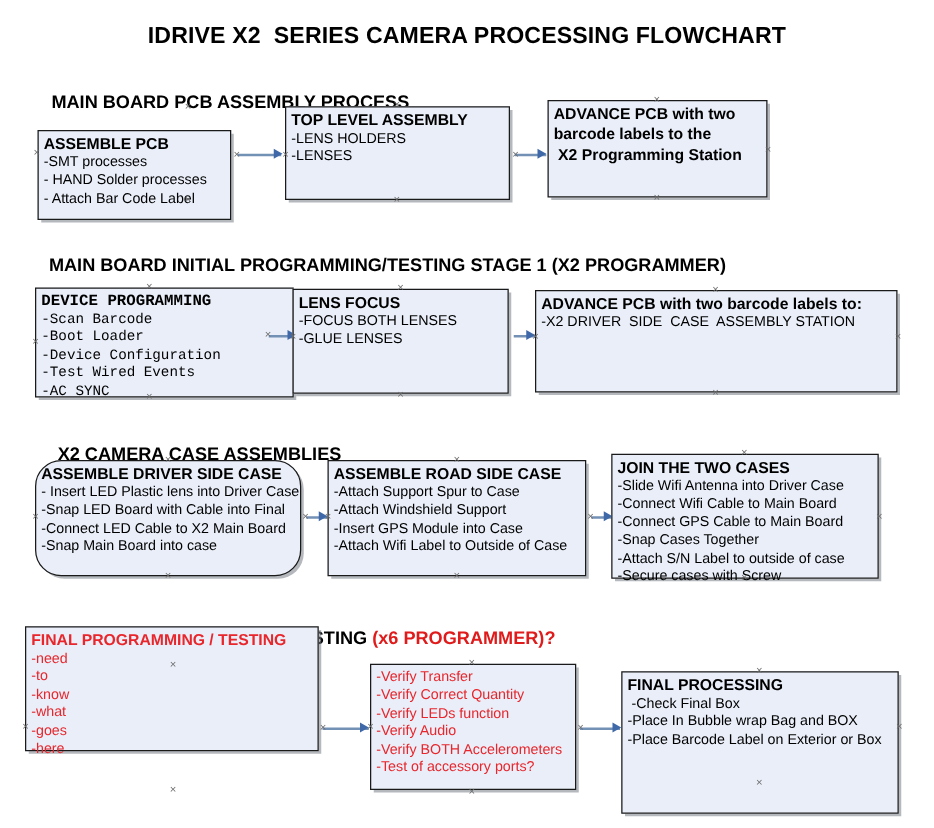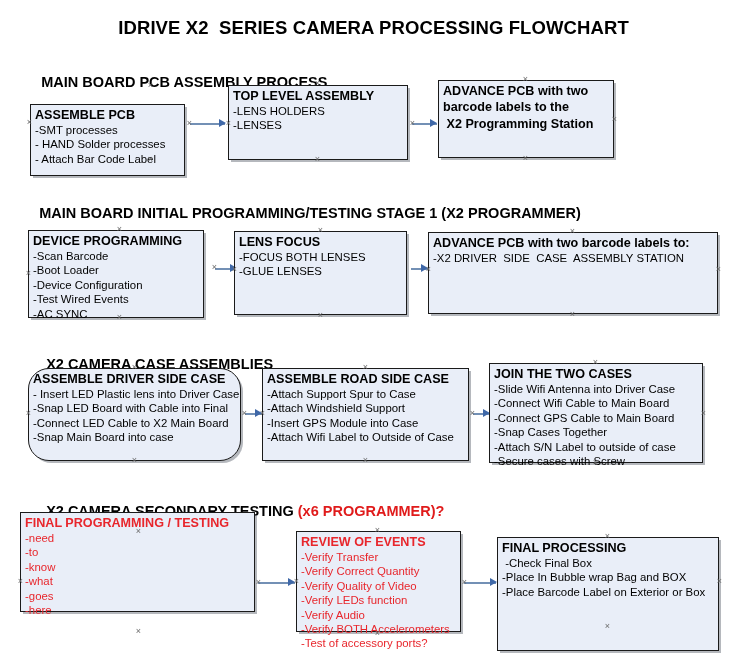--- a/index.html
+++ b/index.html
@@ -143,21 +143,21 @@
     <div class="ln"> X2 Programming Station</div>
   </div>
   <span class="cp" style="left:522px; top:76px;"></span>
   <span class="cp" style="left:522px; top:155px;"></span>
   <span class="cp" style="left:611px; top:116px;"></span>
 
   <div class="section-title" style="left:23px; top:189px;">
     <span>MAIN BOARD INITIAL PROGRAMMING/TESTING STAGE 1 (X2 PROGRAMMER)</span>
   </div>
 
-  <div class="node" style="left:28px; top:230px; width:176px; height:88px;">
+  <div class="node" style="left:28px; top:230px; width:207px; height:88px;font-family:Liberation Mono, monospace;">
     <div class="hd">DEVICE PROGRAMMING</div>
     <div class="ln">-Scan Barcode</div>
     <div class="ln">-Boot Loader</div>
     <div class="ln">-Device Configuration</div>
     <div class="ln">-Test Wired Events</div>
     <div class="ln">-AC SYNC</div>
   </div>
   <span class="cp" style="left:116px; top:226px;"></span>
   <span class="cp" style="left:116px; top:314px;"></span>
   <span class="cp" style="left:25px; top:270px;"></span>
@@ -231,42 +231,40 @@
     <div class="ln">-Secure cases with Screw</div>
   </div>
   <span class="cp" style="left:592px; top:359px;"></span>
   <span class="cp" style="left:592px; top:459px;"></span>
   <span class="cp" style="left:700px; top:410px;"></span>
 
   <div class="section-title" style="left:30px; top:487px;">
     <span>X2 CAMERA SECONDARY TESTING </span><span class="accent">(x6 PROGRAMMER)?</span>
   </div>
 
-  <div class="node redtext" style="left:20px; top:512px; width:235px; height:100px;">
+  <div class="node redtext" style="left:20px; top:501px; width:235px; height:100px;">
     <div class="hd">FINAL PROGRAMMING / TESTING</div>
     <div class="ln">-need</div>
     <div class="ln">-to</div>
     <div class="ln">-know</div>
     <div class="ln">-what</div>
     <div class="ln">-goes</div>
     <div class="ln">-here</div>
   </div>
   <span class="cp" style="left:135px; top:528px;"></span>
   <span class="cp" style="left:135px; top:628px;"></span>
   <span class="cp" style="left:17px; top:578px;"></span>
 
   <div class="conn" style="left:258px; top:582px; width:37px;"></div>
   <div class="arrow" style="left:288px; top:578px;"></div>
   <span class="cp" style="left:255px; top:579px;"></span>
 
   <div class="node redtext" style="left:296px; top:531px; width:165px; height:101px;">
-    <div class="hd">REVIEW OF EVENTS</div>
     <div class="ln">-Verify Transfer</div>
     <div class="ln">-Verify Correct Quantity</div>
-    <div class="ln">-Verify Quality of Video</div>
     <div class="ln">-Verify LEDs function</div>
     <div class="ln">-Verify Audio</div>
     <div class="ln">-Verify BOTH Accelerometers</div>
     <div class="ln">-Test of accessory ports?</div>
   </div>
   <span class="cp" style="left:374px; top:527px;"></span>
   <span class="cp" style="left:374px; top:630px;"></span>
   <span class="cp" style="left:293px; top:578px;"></span>
 
   <div class="conn" style="left:464px; top:582px; width:32px;"></div>

